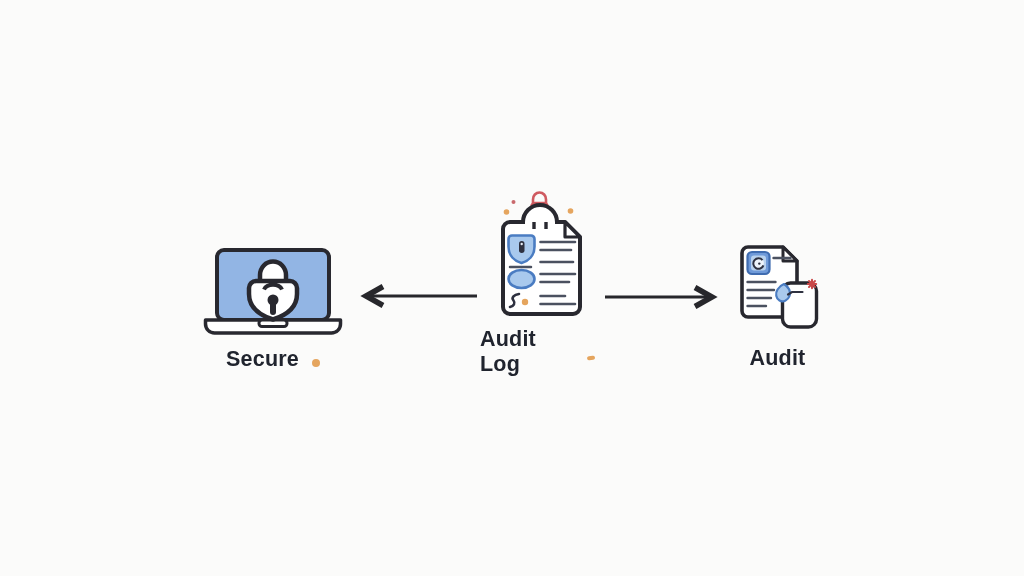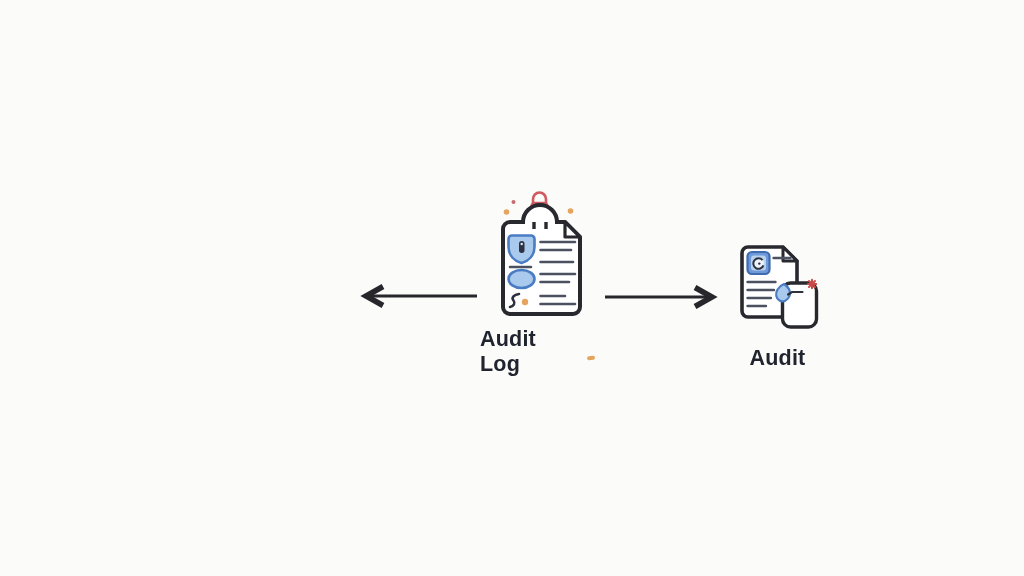--- a/index.html
+++ b/index.html
@@ -34,20 +34,40 @@
   svg .f-white{fill:var(--white);}
   svg .f-screen{fill:var(--screen-blue);}
   svg .f-blue{fill:var(--fill-blue);}
   svg .f-orange{fill:var(--accent-orange);}
 </style>
 </head>
 <body>
 
 <div class="canvas">
 
+  <div class="node node-secure">
+    <svg width="142" height="90" viewBox="0 0 142 90">
+      <g>
+        <rect x="15" y="4" width="112" height="70" rx="7" class="f-screen s-out" stroke-width="4"></rect>
+        <path d="M3.5,74 H138.5 V78 a9,9 0 0 1 -9,9 H12.5 a9,9 0 0 1 -9,-9 Z" class="f-white s-out" stroke-width="3.5" stroke-linejoin="round"></path>
+        <rect x="57" y="74" width="28" height="6.5" rx="3" class="f-white s-out" stroke-width="3"></rect>
+      </g>
+      <g>
+        <path d="M58,37 v-8 c0,-7.5 5.8,-13.5 13,-13.5 s13,6 13,13.5 v8" class="f-white s-out" stroke-width="4.5"></path>
+        <path d="M54,35 h34 a7,7 0 0 1 7,7 v6 c0,12.5 -8.5,20.5 -24,25.5 c-15.5,-5 -24,-13 -24,-25.5 v-6 a7,7 0 0 1 7,-7 z" class="f-white s-out" stroke-width="4.5" stroke-linejoin="round"></path>
+        <path d="M62,43.5 a9.5,7 0 0 1 18,0" fill="none" class="s-out" stroke-width="4"></path>
+        <circle cx="71" cy="54" r="5.5" fill="#28282f"></circle>
+        <path d="M71,54 v12" stroke="#28282f" stroke-width="6" stroke-linecap="round"></path>
+      </g>
+    </svg>
+    <div class="node-label">
+      <span>Secure</span>
+      <span class="dot-after"></span>
+    </div>
+  </div>
 
   <svg class="arrow-svg arrow-left-svg" width="126" height="26" viewBox="0 0 126 26">
     <line x1="122" y1="13" x2="13" y2="13" stroke="#27272b" stroke-width="3"></line>
     <path d="M28,3.5 L11,13 L28,22.5" fill="none" stroke="#27272b" stroke-width="5.5" stroke-linejoin="miter"></path>
   </svg>
 
   <div class="node node-auditlog">
     <svg width="100" height="135" viewBox="0 0 100 135">
       <g>
         <path d="M45,19 v-3.5 c0,-4 2.8,-7 6.5,-7 s6.5,3 6.5,7 V19" fill="none" class="s-red" stroke-width="2.6"></path>

